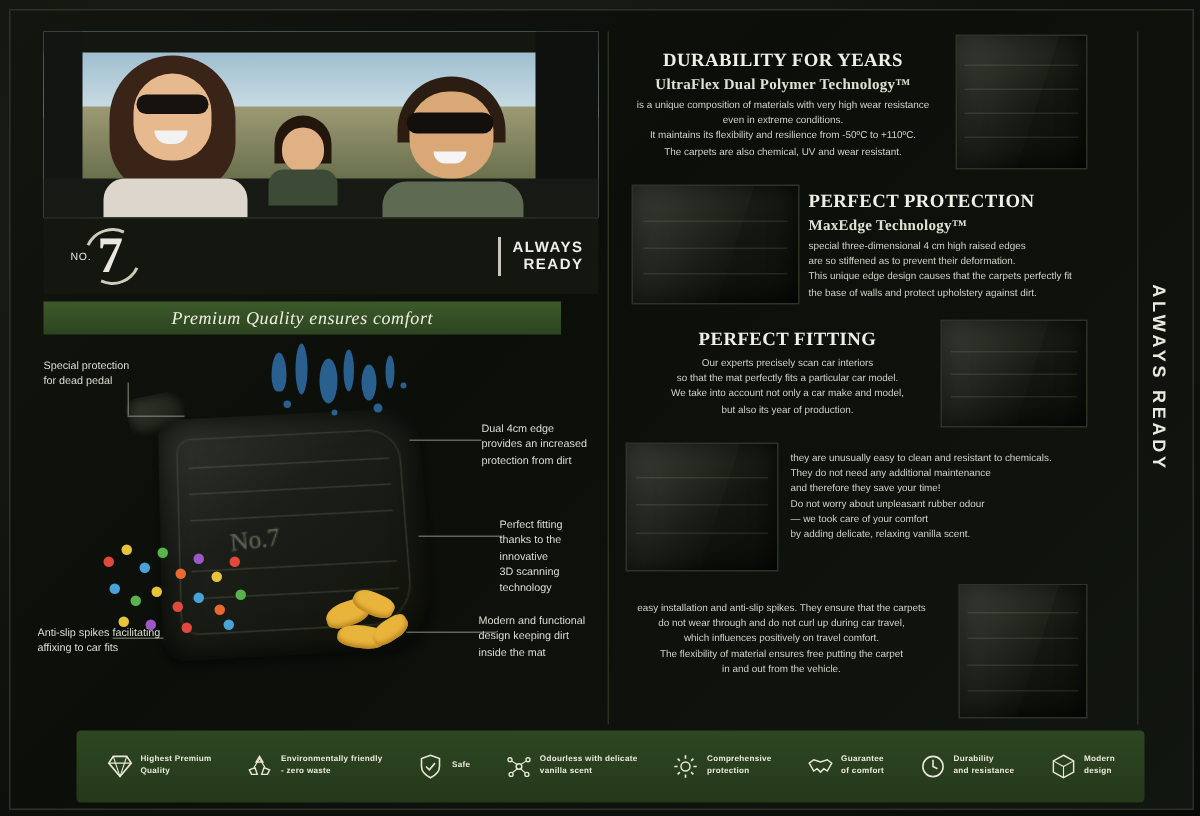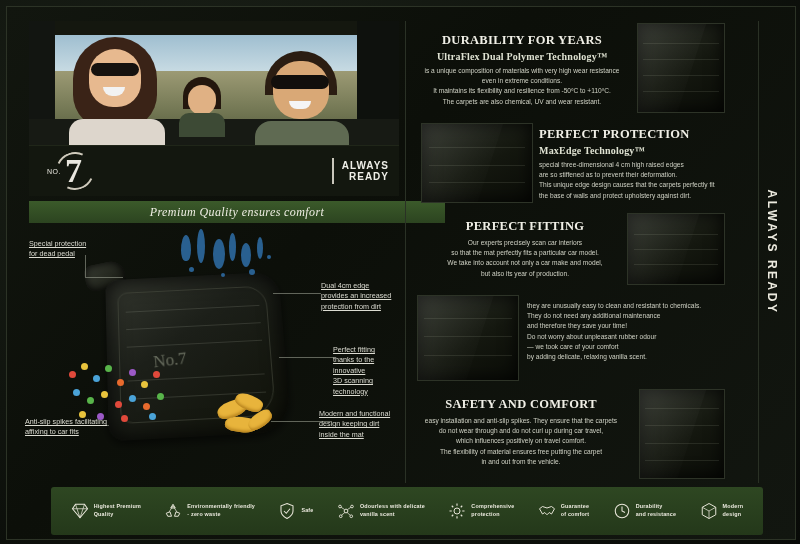--- a/index.html
+++ b/index.html
@@ -68,21 +68,21 @@
   .logo .wreath{width:34px;height:34px;border:2px solid #cfcabc;border-radius:50%;
     border-left-color:transparent;border-right-color:transparent;transform:rotate(-20deg);margin-left:-30px;}
   .always{
     margin-left:auto;margin-right:10px;display:flex;align-items:center;gap:8px;
     color:#efefe8;font-size:10px;font-weight:700;letter-spacing:1px;line-height:1.1;text-align:right;
   }
   .always .bar{width:2px;height:26px;background:#c9c6bb;}
 
   
   .premium{
-    position:absolute;left:22px;top:194px;width:416px;height:22px;
+    position:absolute;left:22px;top:194px;width:345px;height:22px;
     background:linear-gradient(180deg,#3b5a2a 0%, #2c4420 100%);
     color:#efeee4;font-family:"Liberation Serif",serif;font-size:12px;font-style:italic;
     display:flex;align-items:center;justify-content:center;letter-spacing:.4px;
   }
 
   
   .matarea{position:absolute;left:14px;top:222px;width:378px;height:252px;}
   .mat{
     position:absolute;left:86px;top:44px;width:178px;height:162px;
     background:linear-gradient(145deg,#34372f 0%, #1c1f19 40%, #101209 100%);
@@ -100,21 +100,21 @@
     background:linear-gradient(150deg,#3b3f35,#14160f);border-radius:8px 14px 6px 10px;
     transform:rotate(-12deg);box-shadow:inset 0 0 10px #000;
   }
   .splash{position:absolute;left:150px;top:0;width:120px;height:66px;}
   .splash i{position:absolute;background:#2f6fa8;border-radius:50%;opacity:.85;}
   .dots{position:absolute;left:46px;top:132px;width:118px;height:62px;}
   .dots i{position:absolute;width:7px;height:7px;border-radius:50%;}
   .chips{position:absolute;left:196px;top:166px;width:70px;height:50px;}
   .chips i{position:absolute;background:#e8b43c;border-radius:50% 30% 45% 35%;box-shadow:inset 0 -2px 3px #b9851f;}
 
-  .callout{position:absolute;color:#dcdcd2;font-size:7.2px;line-height:1.45;text-decoration:underline;}
+  .callout{position:absolute;color:#dcdcd2;font-size:7.2px;line-height:1.45;}
   .callout.r{text-align:left;}
   .callout.l{text-align:left;}
   .lead{position:absolute;background:#8f9486;height:1px;opacity:.65;}
   .leadv{position:absolute;background:#8f9486;width:1px;opacity:.65;}
 
   
   .vdiv{position:absolute;left:398px;top:14px;width:1px;height:462px;background:#2a3125;}
 
   
   .features{position:absolute;left:406px;top:14px;width:312px;height:462px;}
@@ -363,21 +363,20 @@
 
       <div class="feat center" style="top:368px;height:92px">
         <div class="photo" style="right:0;top:0;width:84px;height:88px">
           <div class="sheen"></div>
           <div class="ln" style="top:20%"></div>
             <div class="ln" style="top:40%"></div>
           <div class="ln" style="top:60%"></div>
             <div class="ln" style="top:80%"></div>
         </div>
         <div class="txt" style="left:0;top:8px;width:216px">
-          <h3>SAFETY AND COMFORT</h3>
           <p style="white-space:pre-line;margin-top:4px">easy installation and anti-slip spikes. They ensure that the carpets
 do not wear through and do not curl up during car travel,
 which influences positively on travel comfort.
 The flexibility of material ensures free putting the carpet
 in and out from the vehicle.</p>
         </div>
       </div>
     </div>
 
     <div class="vstrip">

